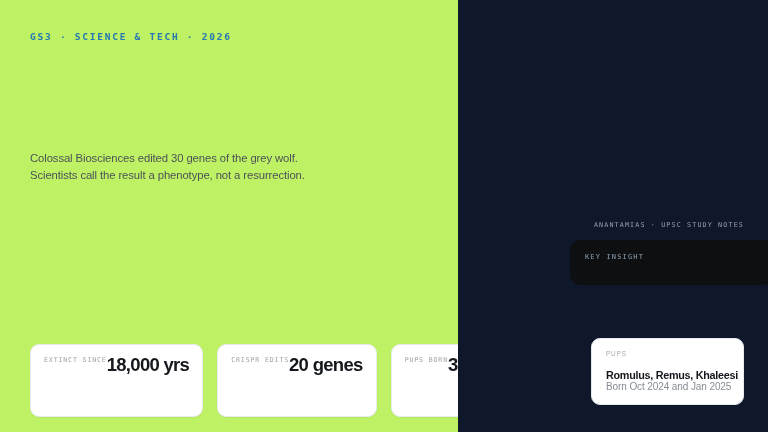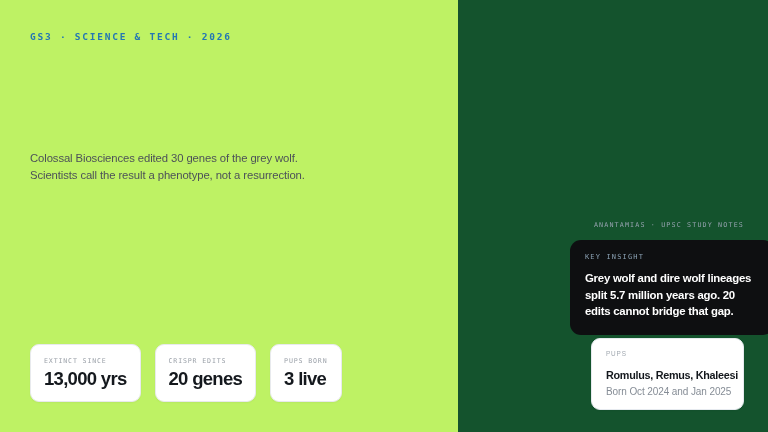--- a/index.html
+++ b/index.html
@@ -73,25 +73,26 @@
     display: flex;
     gap: 14px;
     align-items: stretch;
   }
 
   .stat-card {
     background: #ffffff;
     border: 1px solid #e8eaed;
     border-radius: 9px;
     padding: 11px 13px 12px 13px;
-    height: 58px;
+    height: 73px;
     box-shadow: 0 1px 2px rgba(16,24,40,0.04);
     display: flex;
-    flex-direction: column;
+    flex-direction: row;
     justify-content: center;
+    text-align: right;
   }
 
   .stat-label {
     font-family: "DejaVu Sans Mono", "Liberation Mono", monospace;
     font-size: 6.6px;
     letter-spacing: 0.85px;
     color: #9ba1a9;
     margin-bottom: 5px;
     white-space: nowrap;
   }
@@ -104,21 +105,21 @@
     white-space: nowrap;
     line-height: 1;
   }
 
   
   .right-panel {
     position: relative;
     width: 310px;
     height: 432px;
     flex: 0 0 310px;
-    background: #14532d;
+    background: #0f172a;
   }
 
   .brand-line {
     position: absolute;
     right: 24px;
     top: 221px;
     font-family: "DejaVu Sans Mono", "Liberation Mono", monospace;
     font-size: 6.7px;
     letter-spacing: 1.15px;
     color: #97a3b0;
@@ -169,21 +170,20 @@
     letter-spacing: 0.85px;
     color: #a0a7af;
     margin-bottom: 12px;
   }
 
   .pups-names {
     font-size: 10.8px;
     font-weight: 700;
     letter-spacing: -0.28px;
     color: #14181d;
-    margin-bottom: 5px;
     white-space: nowrap;
   }
 
   .pups-born {
     font-size: 10px;
     letter-spacing: -0.1px;
     color: #868d96;
     white-space: nowrap;
   }
 </style>
@@ -196,21 +196,21 @@
 
     <div class="eyebrow">GS3 · SCIENCE &amp; TECH · 2026</div>
 
 
     <p class="lede">Colossal Biosciences edited 30 genes of the grey wolf. Scientists call the result a phenotype, not a resurrection.</p>
 
     <div class="stats">
 
       <div class="stat-card">
         <div class="stat-label">EXTINCT SINCE</div>
-        <div class="stat-value">13,000 yrs</div>
+        <div class="stat-value">18,000 yrs</div>
       </div>
 
       <div class="stat-card">
         <div class="stat-label">CRISPR EDITS</div>
         <div class="stat-value">20 genes</div>
       </div>
 
       <div class="stat-card">
         <div class="stat-label">PUPS BORN</div>
         <div class="stat-value">3 live</div>
@@ -218,21 +218,20 @@
 
     </div>
   </div>
 
   <div class="right-panel">
 
     <div class="brand-line">ANANTAMIAS · UPSC STUDY NOTES</div>
 
     <div class="insight-card">
       <div class="insight-label">KEY INSIGHT</div>
-      <div class="insight-text">Grey wolf and dire wolf lineages split 5.7 million years ago. 20 edits cannot bridge that gap.</div>
     </div>
 
     <div class="pups-card">
       <div class="pups-label">PUPS</div>
       <div class="pups-names">Romulus, Remus, Khaleesi</div>
       <div class="pups-born">Born Oct 2024 and Jan 2025</div>
     </div>
 
   </div>
 </div>

